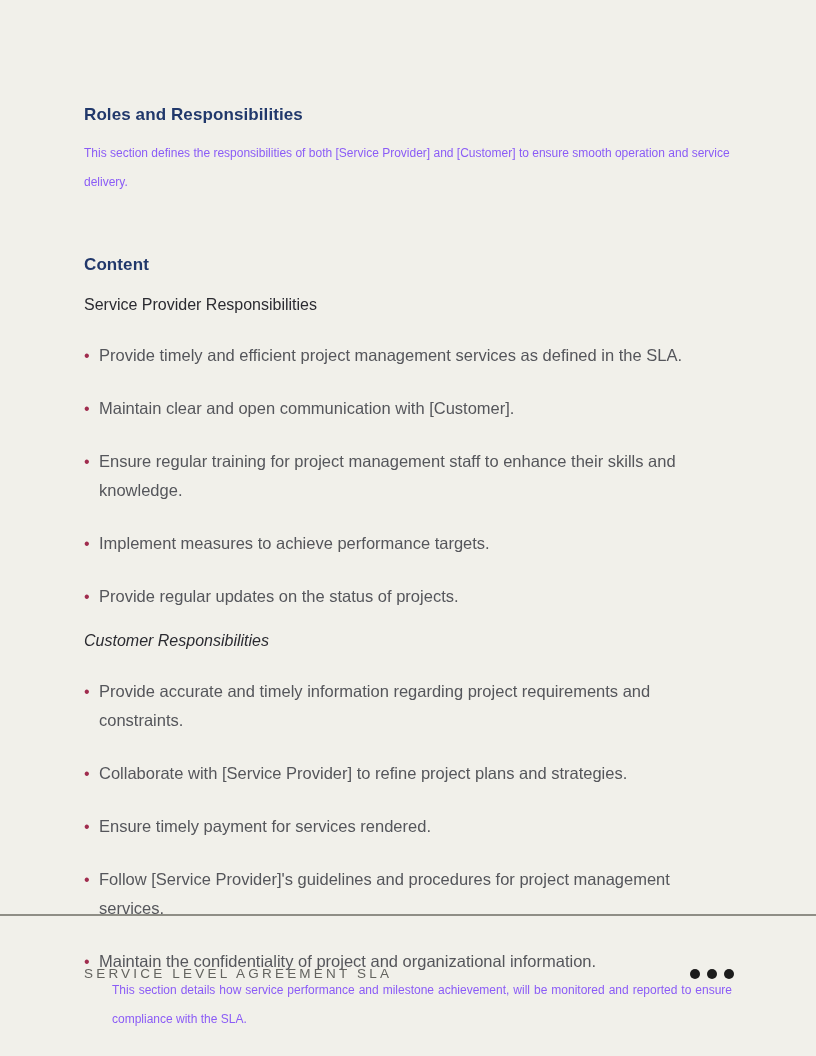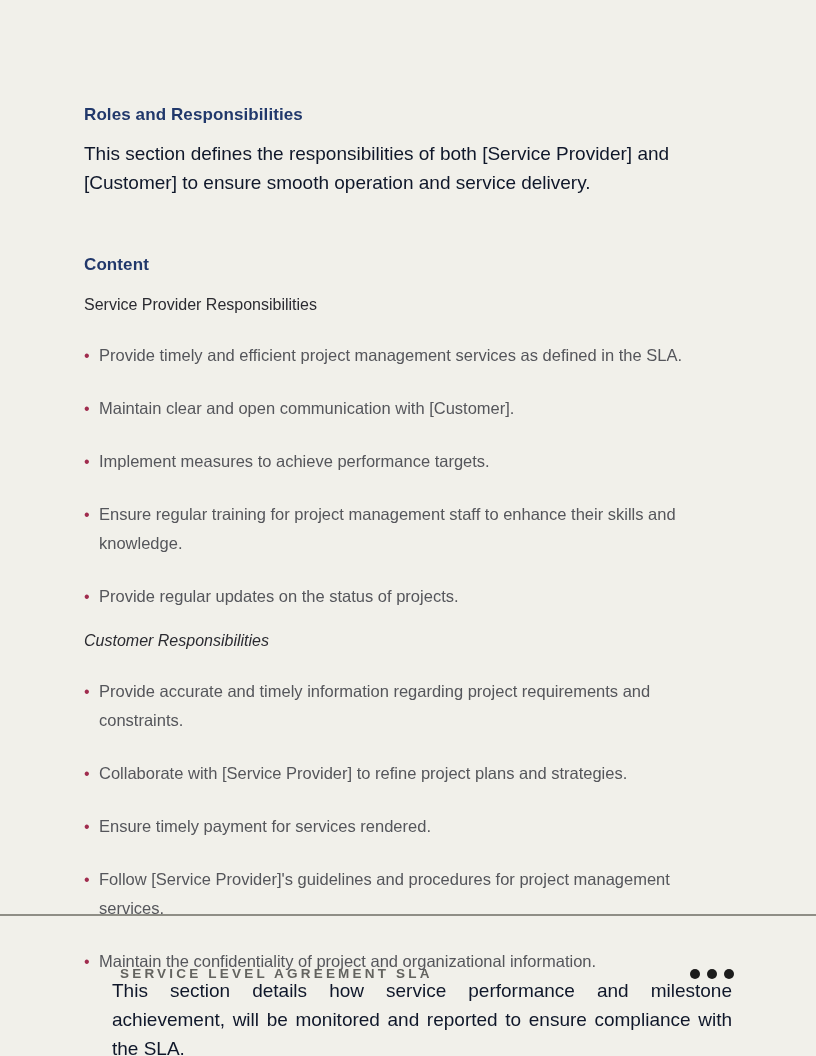--- a/index.html
+++ b/index.html
@@ -45,23 +45,23 @@
     font-size: 16px;
     line-height: 24px;
     font-weight: 400;
     color: #2b2b31;
   }
   #provider-title { margin-top: 16px; }
   #customer-title { margin-top: 18px; font-style: italic; }
 
   
   .para {
-    font-size: 19px;
+    font-size: 12px;
     line-height: 29px;
-    color: #0f172a;
+    color: #8b5cf6;
   }
   .para.justified { text-align: justify; margin-left: 28px; }
 
   
   ul.bullets {
     list-style: none;
     margin-top: 9px;
   }
   ul.bullets li {
     position: relative;
@@ -98,22 +98,21 @@
     top: 966px;
     display: flex;
     align-items: center;
     justify-content: space-between;
   }
 
   .footer-title {
     font-size: 13.5px;
     letter-spacing: 3.2px;
     color: #63635f;
-    font-weight: 700;
-    margin-left: 36px;
+    font-weight: 400;
   }
 
   .ellipsis {
     display: flex;
     align-items: center;
     gap: 7px;
   }
   .ellipsis .dot {
     width: 10px;
     height: 10px;
@@ -132,22 +131,22 @@
 
     <p class="para">This section defines the responsibilities of both [Service Provider] and [Customer] to ensure smooth operation and service delivery.</p>
 
     <div class="h-blue" id="content-title">Content</div>
 
     <div class="h-sub" id="provider-title">Service Provider Responsibilities</div>
 
     <ul class="bullets">
       <li>Provide timely and efficient project management services as defined in the SLA.</li>
       <li>Maintain clear and open communication with [Customer].</li>
+      <li>Ensure regular training for project management staff to enhance their skills and knowledge.</li>
       <li>Implement measures to achieve performance targets.</li>
-      <li>Ensure regular training for project management staff to enhance their skills and knowledge.</li>
       <li>Provide regular updates on the status of projects.</li>
     </ul>
 
     <div class="h-sub" id="customer-title">Customer Responsibilities</div>
 
     <ul class="bullets">
       <li>Provide accurate and timely information regarding project requirements and constraints.</li>
       <li>Collaborate with [Service Provider] to refine project plans and strategies.</li>
       <li>Ensure timely payment for services rendered.</li>
       <li>Follow [Service Provider]'s guidelines and procedures for project management services.</li>

